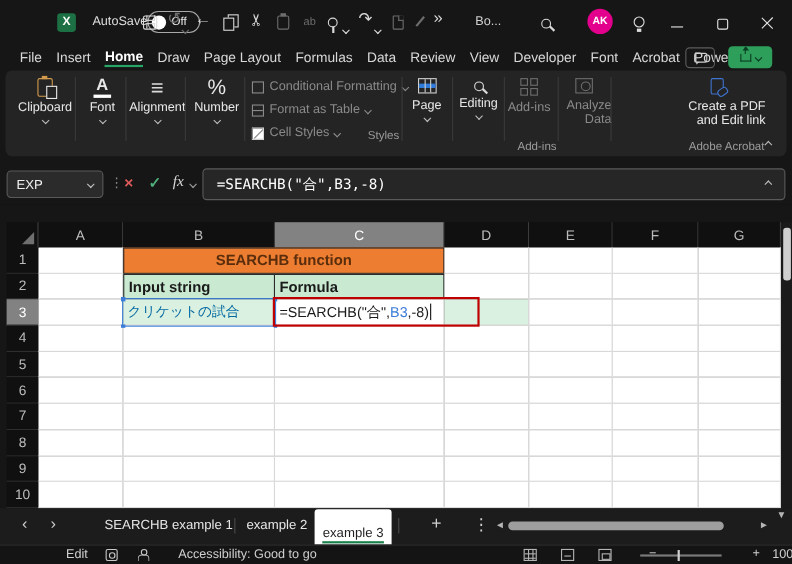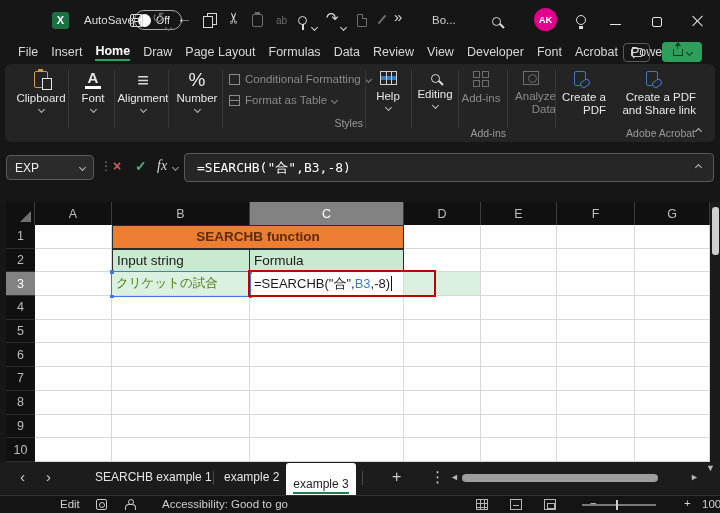--- a/index.html
+++ b/index.html
@@ -127,24 +127,24 @@
   .ch { height:23px; background:#101010; color:#bdbdbd; font-size:12.5px; display:flex;
         align-items:center; justify-content:center; border-right:1px solid #3c3c3c; }
   .ch.sel,.rh.sel { background:#828282; color:#fff; }
   .row { display:flex; height:23.7px; }
   .rh { width:29px; background:#101010; color:#bdbdbd; font-size:12.5px; display:flex;
         align-items:center; justify-content:center; border-bottom:1px solid #2e2e2e; flex:none; }
   .c { background:#fff; border-right:1px solid #d8d8d8; border-bottom:1px solid #d8d8d8;
        font-size:13px; color:#1a1a1a; display:flex; align-items:center; overflow:hidden; flex:none; }
   .wA{width:77px}.wB{width:138px}.wC{width:154px}.wD{width:77px}.wE{width:76px}.wF{width:78px}.wG{width:75px}.wBC{width:292px}
   .c.title { background:#ED7D31; color:#5a2d0c; font-weight:bold; font-size:13.5px; justify-content:center; border:1px solid #2b2b2b; }
-  .c.hdr { background:#c9e9d1; font-weight:normal; font-size:13.5px; padding-left:4px; border:1px solid #2b2b2b; }
+  .c.hdr { background:#c9e9d1; font-weight:bold; font-size:13.5px; padding-left:4px; border:1px solid #2b2b2b; }
   .c.hdr.noleft { border-left:none; }
   .c.green { background:#daf0e0; }
-  .c.input { background:#daf0e0; color:#4d7c0f; font-size:12.5px; padding-left:4px; }
+  .c.input { background:#daf0e0; color:#0369a1; font-size:12.5px; padding-left:4px; }
   .c.formula { padding-left:4px; }
   .ref-blue { color:#3b7dd8; }
   .caret { width:1px; height:15px; background:#111; margin-left:1px; }
   .blue-box { position:absolute; left:111px; top:85px; width:140px; height:26px;
               border:1.5px solid #3b7dd8; pointer-events:none; }
   .blue-box i { position:absolute; width:3.5px; height:3.5px; background:#3b7dd8; }
   .blue-box i:nth-child(1){left:-2px;top:-2px}.blue-box i:nth-child(2){right:-2px;top:-2px}
   .blue-box i:nth-child(3){left:-2px;bottom:-2px}.blue-box i:nth-child(4){right:-2px;bottom:-2px}
   .red-box { position:absolute; left:248px; top:84px; width:188px; height:27px;
              border:2px solid #C00000; pointer-events:none; }
@@ -300,27 +300,32 @@
         <div class="srow" style="top:5px">
           <i class="ic-sml"></i>
           <span>Conditional Formatting</span>
             <i class="chv"></i>
         </div>
         <div class="srow" style="top:26px">
           <i class="ic-sml b"></i>
           <span>Format as Table</span>
             <i class="chv"></i>
         </div>
+        <div class="srow" style="top:47px">
+          <i class="ic-sml c"></i>
+          <span>Cell Styles</span>
+            <i class="chv"></i>
+        </div>
         <div class="glabel" style="left:0;width:138px">Styles</div>
       </div>
       <div class="sep" style="left:360px"></div>
 
       <div class="biggrp" style="left:361px;width:44px">
         <i class="ic-cells"></i>
-        <span class="blabel">Help</span>
+        <span class="blabel">Page</span>
           <i class="chv"></i>
       </div>
       <div class="sep" style="left:406px"></div>
       <div class="biggrp" style="left:408px;width:44px">
         <i class="ic-mag" style="margin:3px 0 2px"></i>
         <span class="blabel">Editing</span>
           <i class="chv"></i>
       </div>
       <div class="sep" style="left:453px"></div>
       <div class="biggrp dis" style="left:451px;width:50px">
@@ -332,27 +337,23 @@
           </span>
         <span class="blabel">Add-ins</span>
       </div>
       <div class="glabel" style="left:451px;width:50px">Add-ins</div>
       <div class="sep" style="left:502px"></div>
       <div class="biggrp" style="left:501px;width:50px">
         <i class="ic-analyze"></i>
         <span class="twoline dis">Analyze Data</span>
       </div>
       <div class="sep" style="left:550px"></div>
-      <div class="biggrp" style="left:549px;width:52px">
-        <i class="ic-pdf"></i>
-        <span class="twoline">Create a PDF</span>
-      </div>
       <div class="biggrp" style="left:603px;width:88px">
         <i class="ic-pdf"></i>
-        <span class="twoline">Create a PDF and Share link</span>
+        <span class="twoline">Create a PDF and Edit link</span>
       </div>
       <div class="glabel" style="left:540px;width:150px">Adobe Acrobat</div>
       <i class="chv up collapse-chv"></i>
     </div>
   </div>
 
   <div class="fbar">
     <div class="namebox">
       <span>EXP</span>
       <i class="chv"></i>

